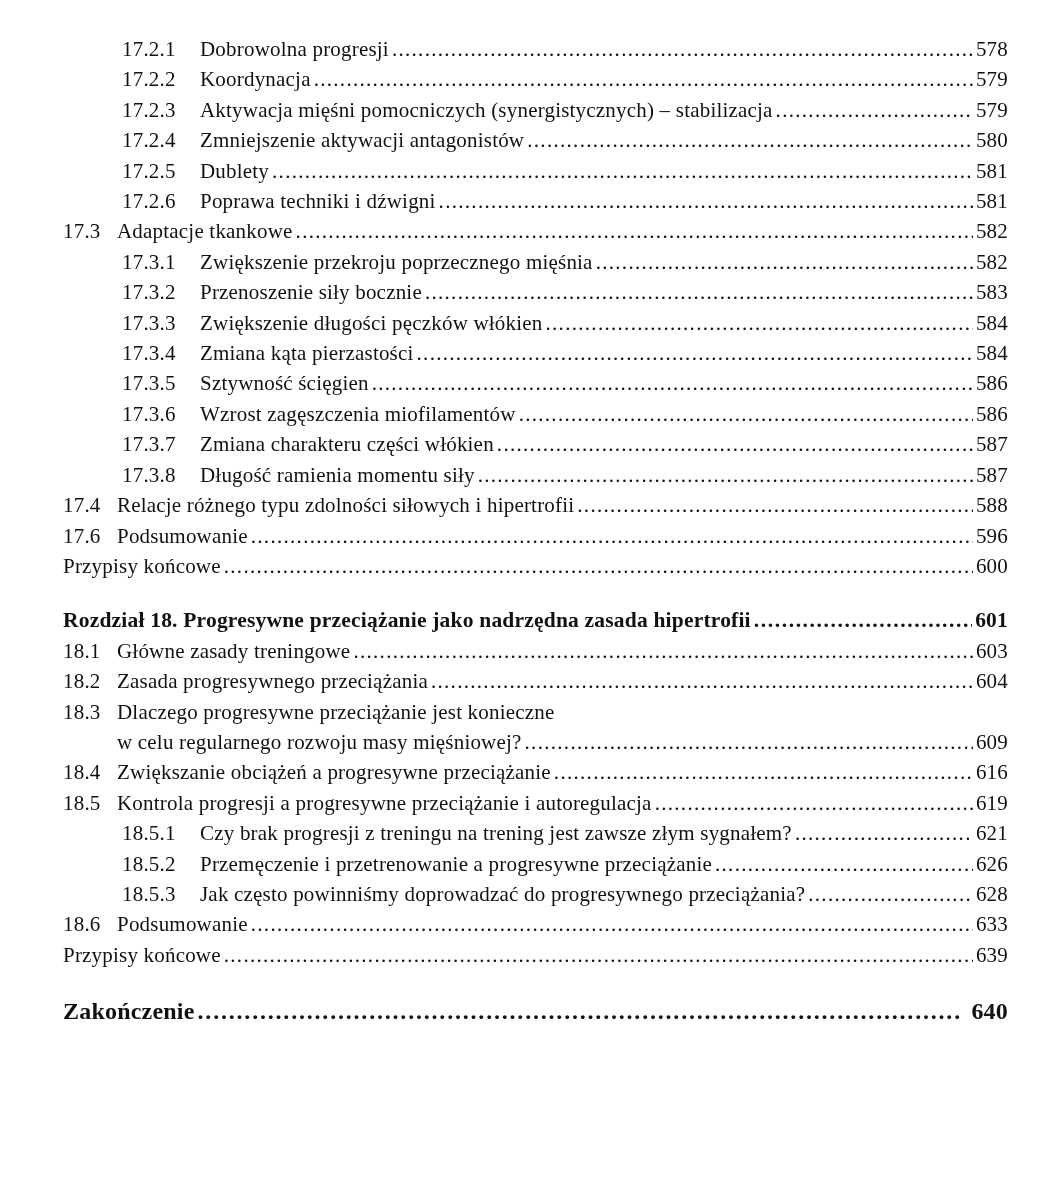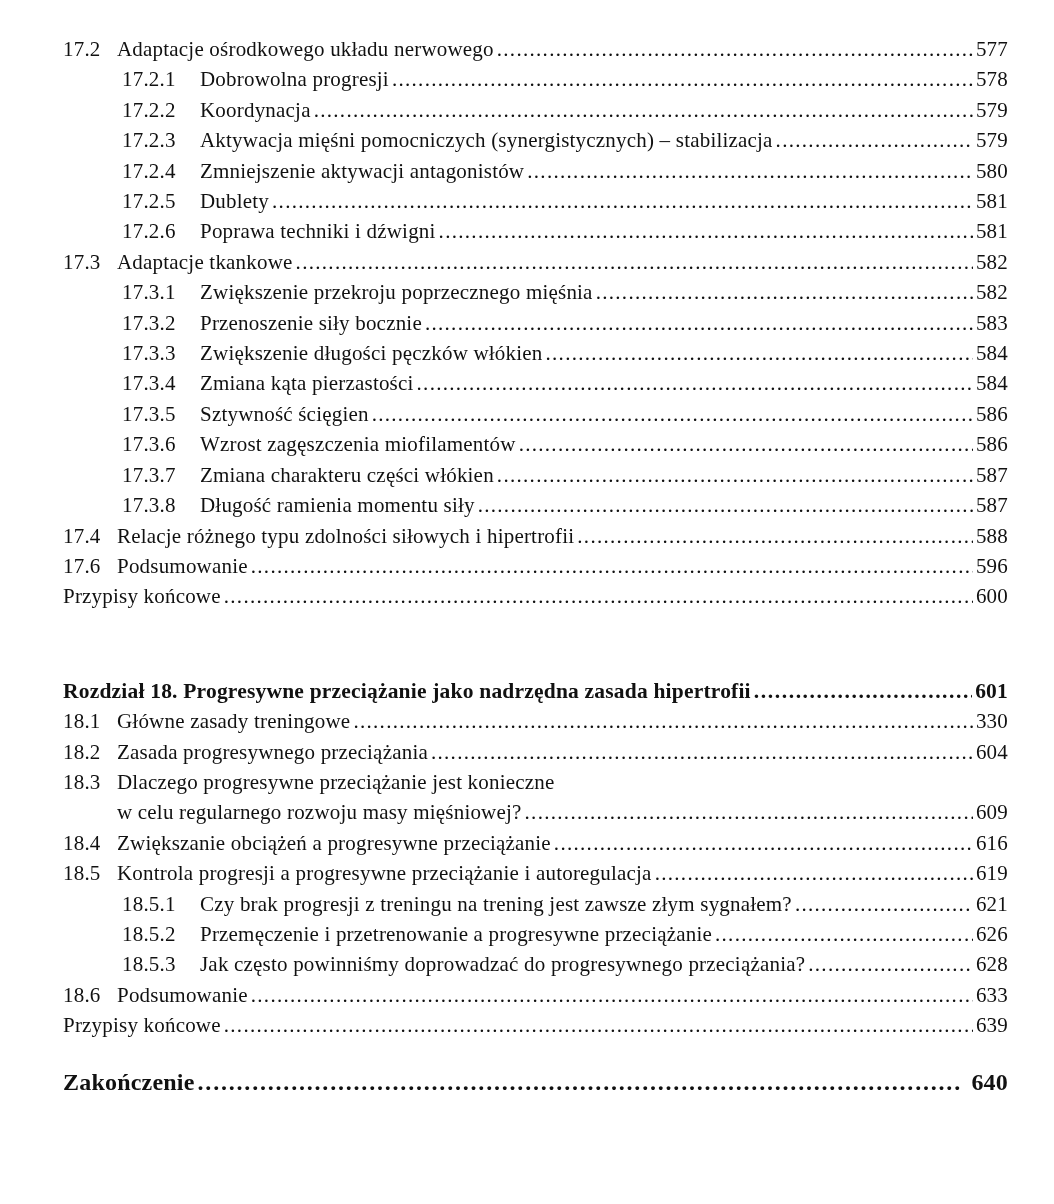--- a/index.html
+++ b/index.html
@@ -40,47 +40,41 @@
     letter-spacing: 1.3px;
     padding: 0 1px 0 3px;
     min-width: 0;
   }
   .dots::after {
     content: "................................................................................................................................................................................................................................................";
   }
   .pg { flex: 0 0 auto; padding-left: 3px; }
 
   .heading-row {
-    margin-top: 64px;
+    margin-top: 24px;
     font-weight: bold;
     font-size: 21.5px;
   }
   .heading-row .dots { letter-spacing: 1.6px; }
 
   .final-row {
     margin-top: 24px;
     font-weight: bold;
     font-size: 24px;
     line-height: 34px;
   }
   .final-row .dots { letter-spacing: 1.8px; }
   .final-row .pg { padding-left: 8px; }
 </style>
 </head>
 <body>
 
 <div class="page">
   <div class="toc">
       <section>
-        <div class="row lvl1">
-          <span class="num">17.2</span>
-          <span class="title">Adaptacje ośrodkowego układu nerwowego</span>
-          <span class="dots"></span>
-          <span class="pg">577</span>
-        </div>
         <div class="row lvl2">
           <span class="num">17.2.1</span>
           <span class="title">Dobrowolna progresji</span>
           <span class="dots"></span>
           <span class="pg">578</span>
         </div>
         <div class="row lvl2">
           <span class="num">17.2.2</span>
           <span class="title">Koordynacja</span>
           <span class="dots"></span>
@@ -185,21 +179,21 @@
       <section>
         <div class="row heading-row">
           <span class="title">Rozdział 18. Progresywne przeciążanie jako nadrzędna zasada hipertrofii</span>
           <span class="dots"></span>
           <span class="pg">601</span>
         </div>
         <div class="row lvl1">
           <span class="num">18.1</span>
           <span class="title">Główne zasady treningowe</span>
           <span class="dots"></span>
-          <span class="pg">330</span>
+          <span class="pg">603</span>
         </div>
         <div class="row lvl1">
           <span class="num">18.2</span>
           <span class="title">Zasada progresywnego przeciążania</span>
           <span class="dots"></span>
           <span class="pg">604</span>
         </div>
         <div class="row lvl1">
           <span class="num">18.3</span>
           <span class="title">Dlaczego progresywne przeciążanie jest konieczne</span>

